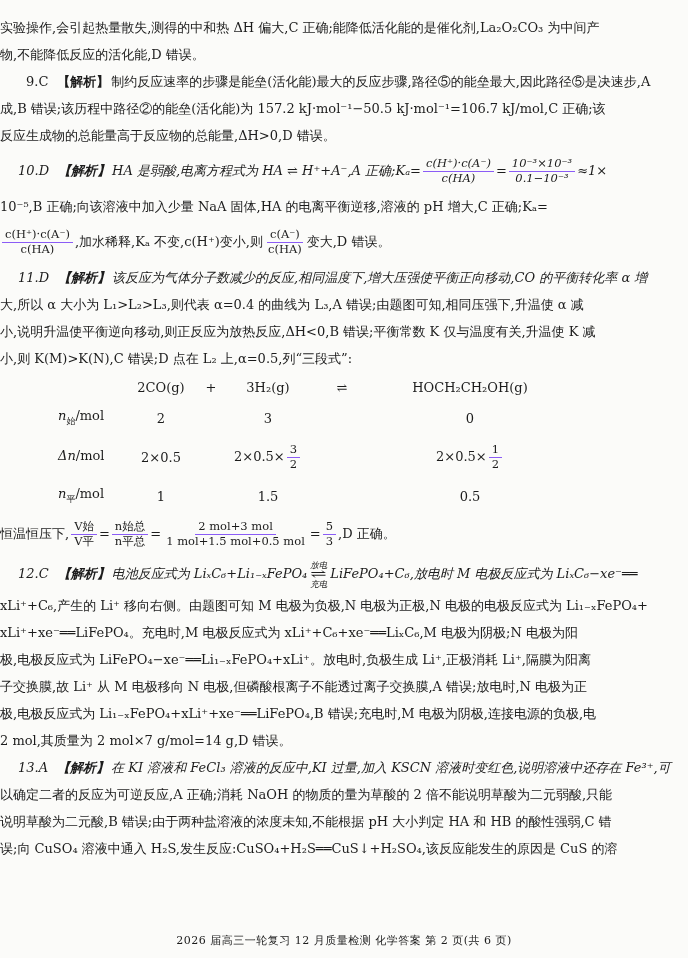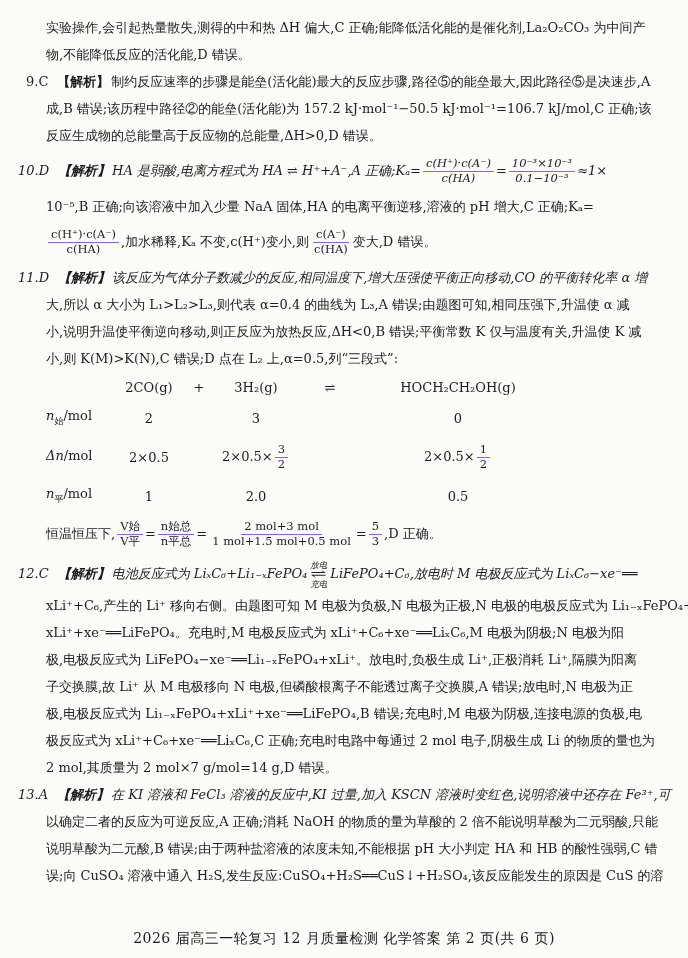--- a/index.html
+++ b/index.html
@@ -6,43 +6,43 @@
   body{
     width:688px;height:958px;position:relative;overflow:hidden;
     background:#fbfbf9;color:#1c1c1c;
     font-family:"DejaVu Serif","Liberation Serif",serif;
     font-size:13px;
   }
   .page{padding-top:14px;}
   .line{height:27px;line-height:27px;white-space:nowrap;}
   .line.tall{height:44px;line-height:44px;}
   .line.med{height:36px;line-height:36px;}
-  .ind-cont{padding-left:46px;}
+  .ind-cont{}
   .ind-q9{padding-left:26px;}
   .ind-q{padding-left:18px;font-style:italic;}
   .qlabel{margin-right:9px;}
   .tag{font-weight:bold;margin-right:2px;}
   .frac{display:inline-flex;flex-direction:column;align-items:center;
         vertical-align:middle;line-height:1.2;font-size:11.5px;margin:0 2px;}
   .frac .num{padding:0 3px;border-bottom:1px solid #8b5cf6;}
   .frac .den{padding:0 3px;}
   .battarrow{display:inline-flex;flex-direction:column;align-items:center;
         vertical-align:middle;line-height:1;font-size:8.5px;margin:0 3px;}
   .battarrow .mid{font-size:13px;line-height:0.8;display:inline-block;transform:scaleX(1.5);}
-  .sds{padding-left:46px;}
+  .sds{padding-left:58px;}
   .sds-row{display:grid;grid-template-columns:64px 78px 22px 92px 56px 200px;align-items:center;}
   .sds-row.hdr{height:30px;}
   .sds-row.r1{height:32px;}
   .sds-row.r2{height:46px;}
   .sds-row.r3{height:32px;}
   .sds-row .c{text-align:center;white-space:nowrap;}
   .sds-row .lbl{text-align:left;white-space:nowrap;}
   sub{font-size:9px;}
   .footer{position:absolute;left:0;bottom:10px;width:100%;text-align:center;
-        font-size:14px;letter-spacing:0.5px;}
+        font-size:11px;letter-spacing:0.5px;}
 </style>
 </head>
 <body>
 
 <div class="page">
 
   <div class="line ind-cont">实验操作,会引起热量散失,测得的中和热 ΔH 偏大,C 正确;能降低活化能的是催化剂,La₂O₂CO₃ 为中间产</div>
   <div class="line ind-cont">物,不能降低反应的活化能,D 错误。</div>
 
   <div class="line ind-q9">
@@ -106,21 +106,21 @@
       <span class="c"></span>
       <span class="c"><span>2×0.5×</span><span class="frac">
             <span class="num">1</span>
             <span class="den">2</span>
           </span></span>
     </div>
     <div class="sds-row r3">
       <span class="lbl"><i>n</i><sub>平</sub><span>/mol</span></span>
       <span class="c">1</span>
       <span class="c"></span>
-      <span class="c">2.0</span>
+      <span class="c">1.5</span>
       <span class="c"></span>
       <span class="c">0.5</span>
     </div>
   </div>
 
   <div class="line tall ind-cont">
     <span>恒温恒压下,</span><span class="frac">
         <span class="num">V始</span>
         <span class="den">V平</span>
       </span><span>=</span><span class="frac">
@@ -140,21 +140,20 @@
         <span>放电</span>
         <span class="mid">⇌</span>
         <span>充电</span>
       </span><span>LiFePO₄+C₆,放电时 M 电极反应式为 LiₓC₆−xe⁻══</span>
   </div>
   <div class="line ind-cont">xLi⁺+C₆,产生的 Li⁺ 移向右侧。由题图可知 M 电极为负极,N 电极为正极,N 电极的电极反应式为 Li₁₋ₓFePO₄+</div>
   <div class="line ind-cont">xLi⁺+xe⁻══LiFePO₄。充电时,M 电极反应式为 xLi⁺+C₆+xe⁻══LiₓC₆,M 电极为阴极;N 电极为阳</div>
   <div class="line ind-cont">极,电极反应式为 LiFePO₄−xe⁻══Li₁₋ₓFePO₄+xLi⁺。放电时,负极生成 Li⁺,正极消耗 Li⁺,隔膜为阳离</div>
   <div class="line ind-cont">子交换膜,故 Li⁺ 从 M 电极移向 N 电极,但磷酸根离子不能透过离子交换膜,A 错误;放电时,N 电极为正</div>
   <div class="line ind-cont">极,电极反应式为 Li₁₋ₓFePO₄+xLi⁺+xe⁻══LiFePO₄,B 错误;充电时,M 电极为阴极,连接电源的负极,电</div>
-  <div class="line ind-cont">极反应式为 xLi⁺+C₆+xe⁻══LiₓC₆,C 正确;充电时电路中每通过 2 mol 电子,阴极生成 Li 的物质的量也为</div>
   <div class="line ind-cont">2 mol,其质量为 2 mol×7 g/mol=14 g,D 错误。</div>
 
   <div class="line ind-q">
     <span class="qlabel">13.A</span><span class="tag">【解析】</span><span>在 KI 溶液和 FeCl₃ 溶液的反应中,KI 过量,加入 KSCN 溶液时变红色,说明溶液中还存在 Fe³⁺,可</span>
   </div>
   <div class="line ind-cont">以确定二者的反应为可逆反应,A 正确;消耗 NaOH 的物质的量为草酸的 2 倍不能说明草酸为二元弱酸,只能</div>
   <div class="line ind-cont">说明草酸为二元酸,B 错误;由于两种盐溶液的浓度未知,不能根据 pH 大小判定 HA 和 HB 的酸性强弱,C 错</div>
   <div class="line ind-cont">误;向 CuSO₄ 溶液中通入 H₂S,发生反应:CuSO₄+H₂S══CuS↓+H₂SO₄,该反应能发生的原因是 CuS 的溶</div>
 
   <div class="footer">2026 届高三一轮复习 12 月质量检测 化学答案 第 2 页(共 6 页)</div>

